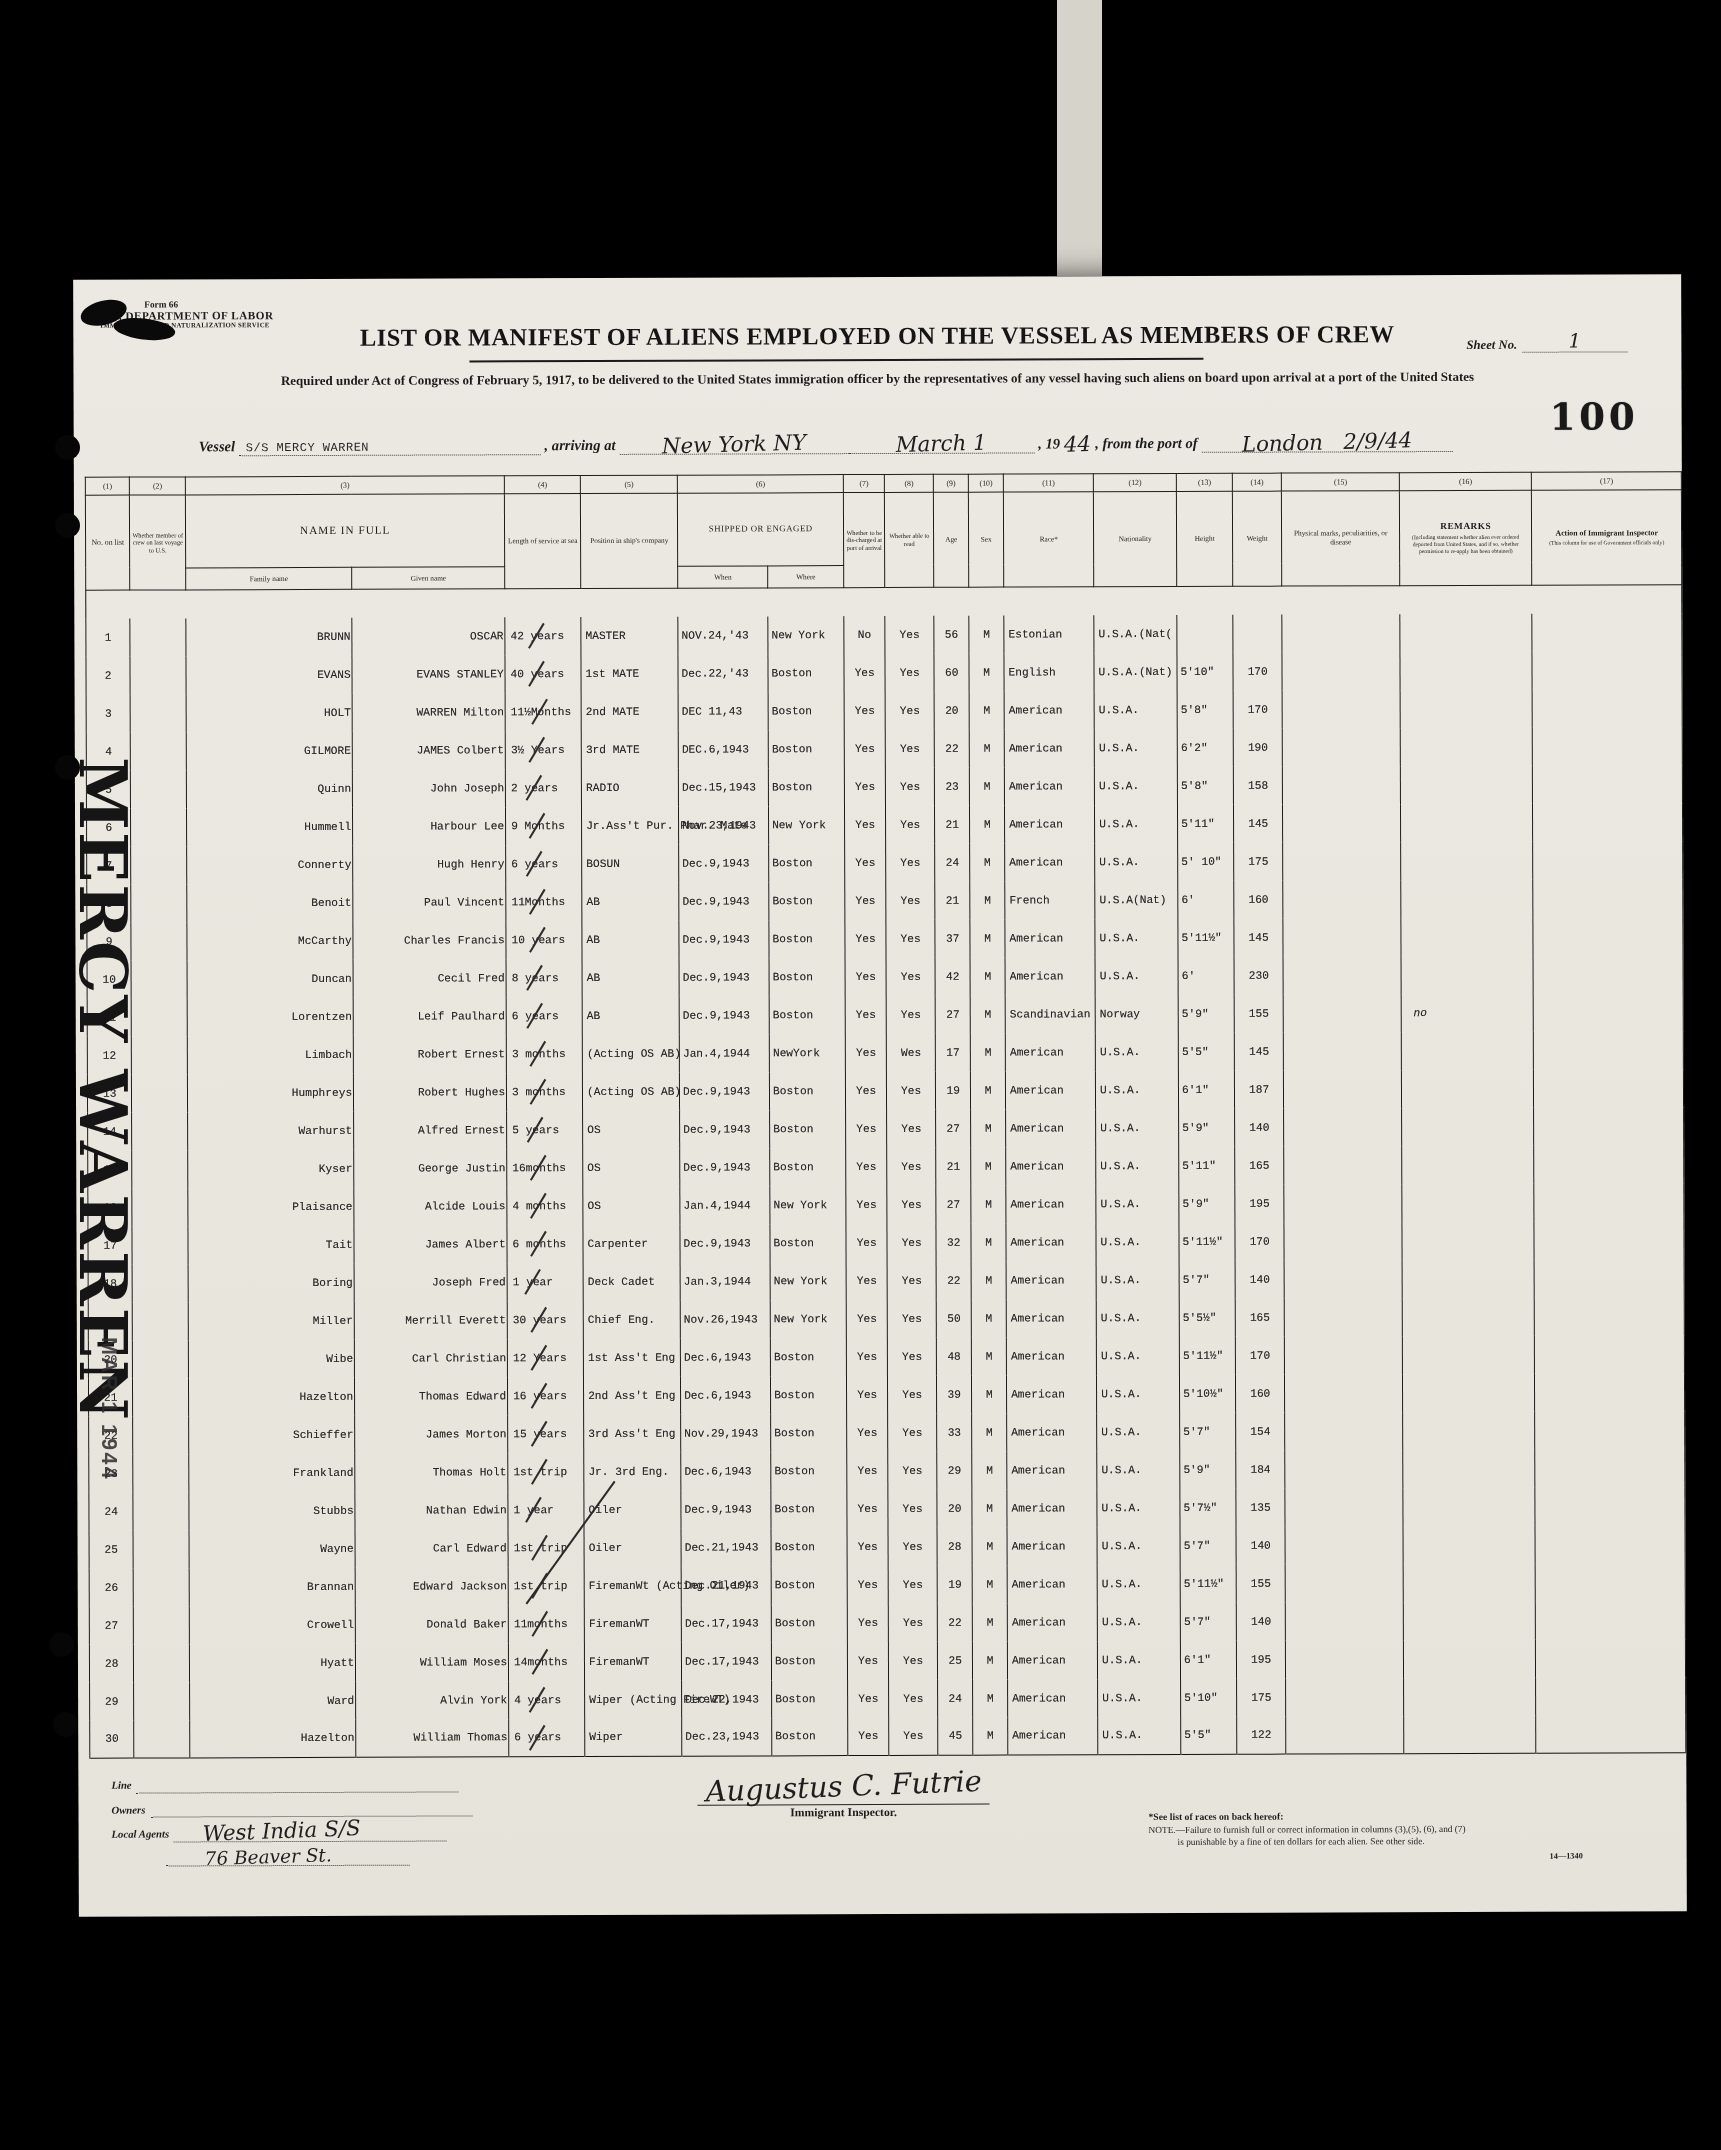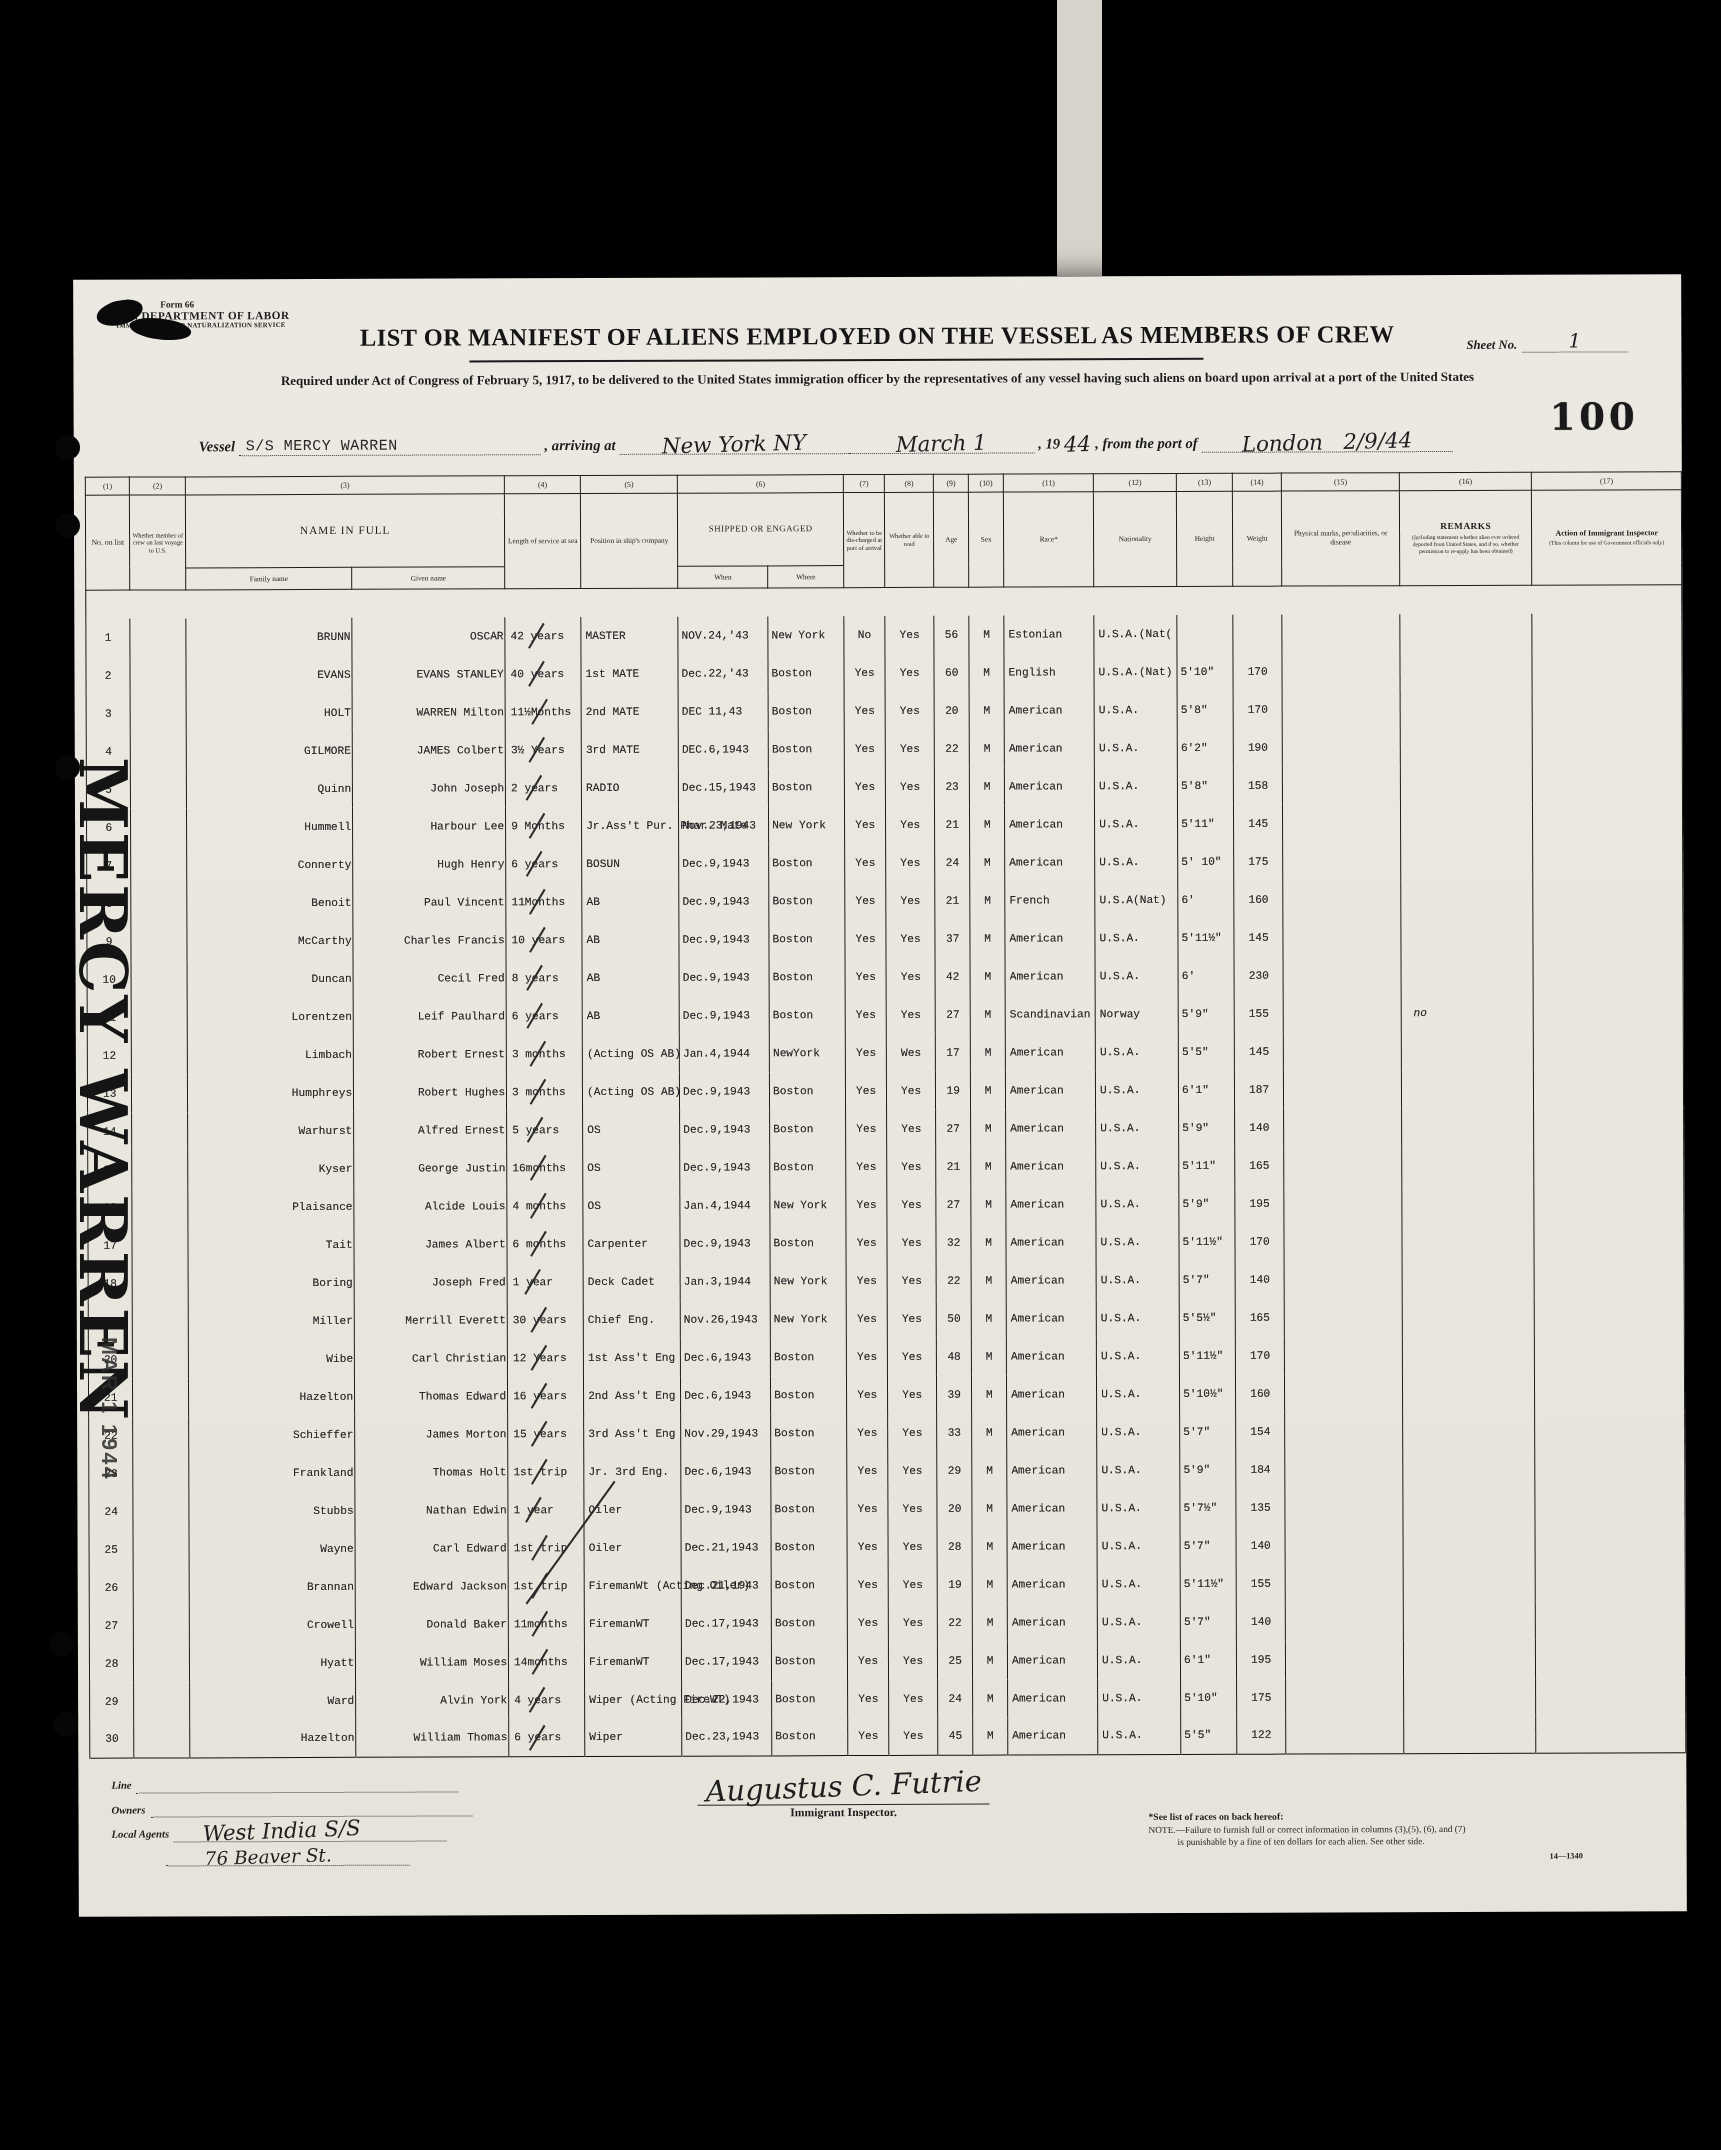--- a/index.html
+++ b/index.html
@@ -10,21 +10,21 @@
   .hole{position:absolute;width:25px;height:25px;border-radius:50%;background:#060606;z-index:30;}
   .h1{left:55px;top:435px;} .h2{left:55px;top:513px;} .h3{left:55px;top:755px;}
   .h4{left:49px;top:1632px;} .h5{left:53px;top:1712px;}
 
   
   .paper{position:absolute;left:76px;top:277px;width:1608px;height:1637px;
          background:linear-gradient(180deg,#ece9e2 0%,#e9e6de 55%,#e6e3da 100%);
          transform:rotate(-0.2deg);box-shadow:0 0 29px rgba(0,0,0,.65);}
 
   
-  .form-id{position:absolute;left:43px;top:19.5px;width:205px;color:#1c1c1c;line-height:1.1;}
+  .form-id{position:absolute;left:27px;top:19.5px;width:205px;color:#1c1c1c;line-height:1.1;}
   .form-id .form-no{font-size:9.3px;font-weight:bold;margin-left:44px;}
   .form-id .agency{font-size:11.2px;font-weight:bold;letter-spacing:0.5px;}
   .form-id .agency-sub{font-size:6.8px;font-weight:bold;letter-spacing:0.2px;}
   .blob{position:absolute;background:#0a0a0a;border-radius:50%;}
   .b1{left:-20.5px;top:1px;width:47px;height:24.4px;transform:rotate(-14deg);}
   .b2{left:12.7px;top:19.5px;width:62px;height:21.4px;transform:rotate(7deg);}
 
   
   .sheet{position:absolute;right:54px;top:25px;display:flex;align-items:flex-end;width:161px;}
   .sheet-label{font-size:12.7px;font-weight:bold;font-style:italic;color:#1c1c1c;padding-right:4.9px;white-space:nowrap;margin-top:38px;}
@@ -39,21 +39,21 @@
 
   .stamp100{position:absolute;left:1476px;top:120px;font-family:"DejaVu Serif",serif;font-size:37px;
             font-weight:bold;letter-spacing:3.9px;color:#191919;text-shadow:0 0 1px rgba(20,20,20,.6);}
 
   
   .vessel-row{position:absolute;left:121px;top:143px;right:229px;display:flex;align-items:flex-end;height:34px;}
   .printed{font-size:14.6px;font-weight:bold;font-style:italic;color:#1c1c1c;white-space:nowrap;padding:0 3.9px 1px 3.9px;}
   .fill{flex:1;border-bottom:1.5px dotted #3c3c3c;text-align:center;position:relative;}
   .fill.f-vessel{flex:1.35;text-align:left;padding-left:6.8px;}
   .fill.f-ny{flex:1.05;} .fill.f-date{flex:.85;} .fill.f-port{flex:1.15;}
-  .typed{font-family:"Liberation Mono","DejaVu Sans Mono",monospace;font-size:15px;color:#282828;letter-spacing:0.5px;}
+  .typed{font-family:"Liberation Mono","DejaVu Sans Mono",monospace;font-size:12px;color:#282828;letter-spacing:0.5px;}
   .hand{font-family:"DejaVu Serif",serif;font-style:italic;color:#1e1e1e;white-space:pre;display:inline-block;}
   .hand.big{font-size:21.4px;transform:rotate(-1.3deg);position:relative;top:2.9px;}
 
   
   table.crew{position:absolute;left:11.2px;top:197px;width:1594px;border-collapse:collapse;table-layout:fixed;
              border:1.5px solid #111;}
   .crew th{border:1px solid #1d1d1d;color:#1b1b1b;font-weight:normal;vertical-align:middle;text-align:center;
            padding:1.5px 1.9px;overflow:hidden;}
   .crew tr.nums th{font-size:7.8px;height:16.6px;padding:0;}
   .crew tr.main th{line-height:1.18;}

